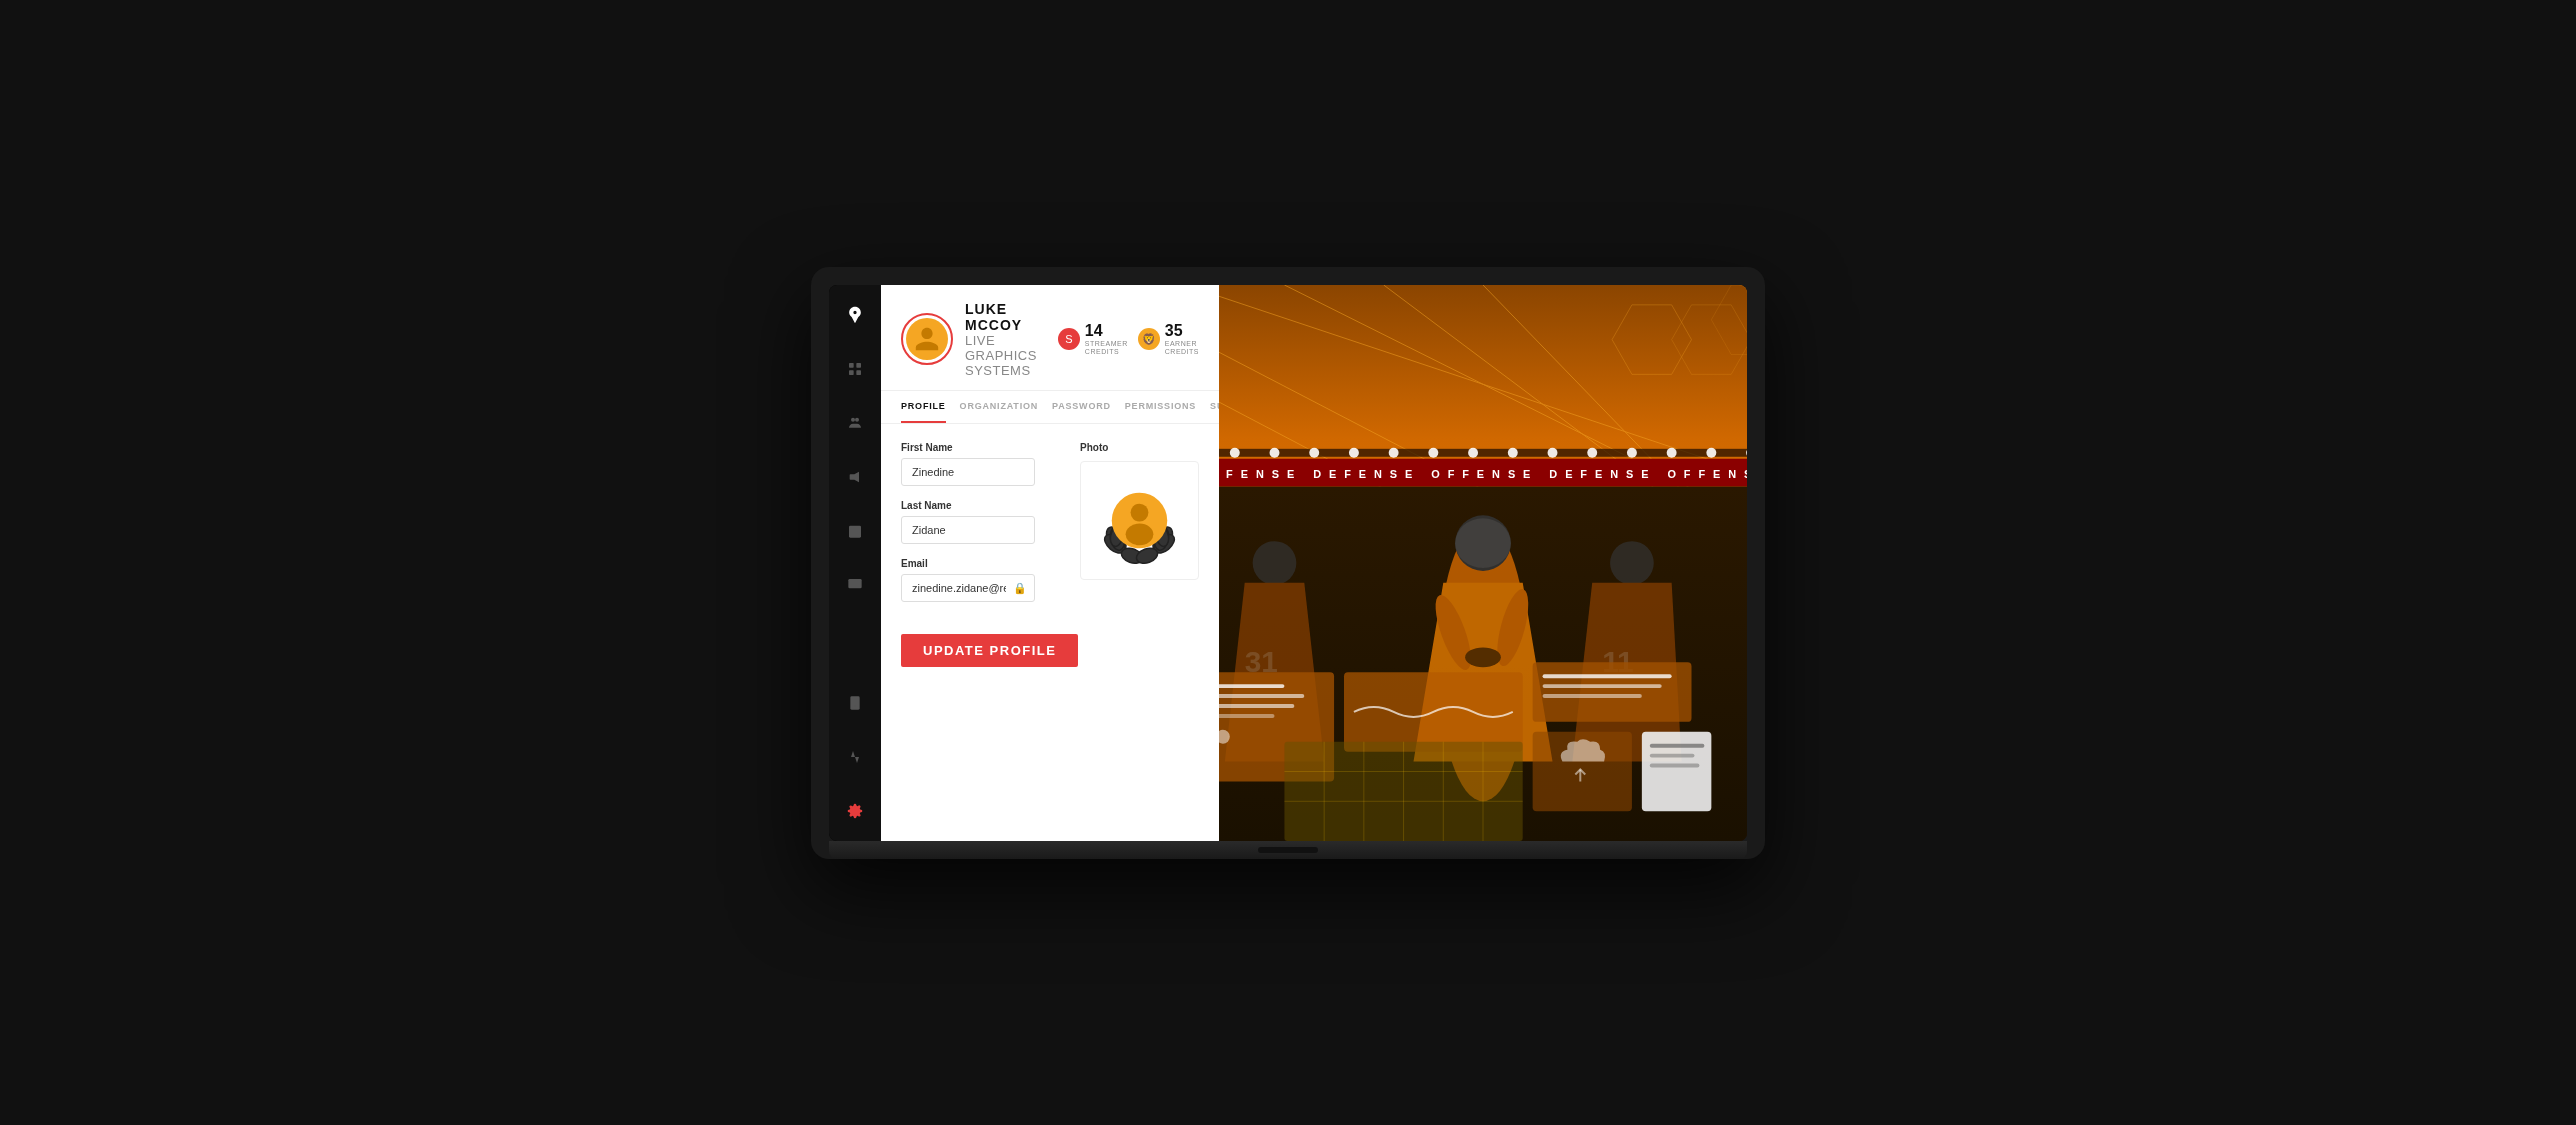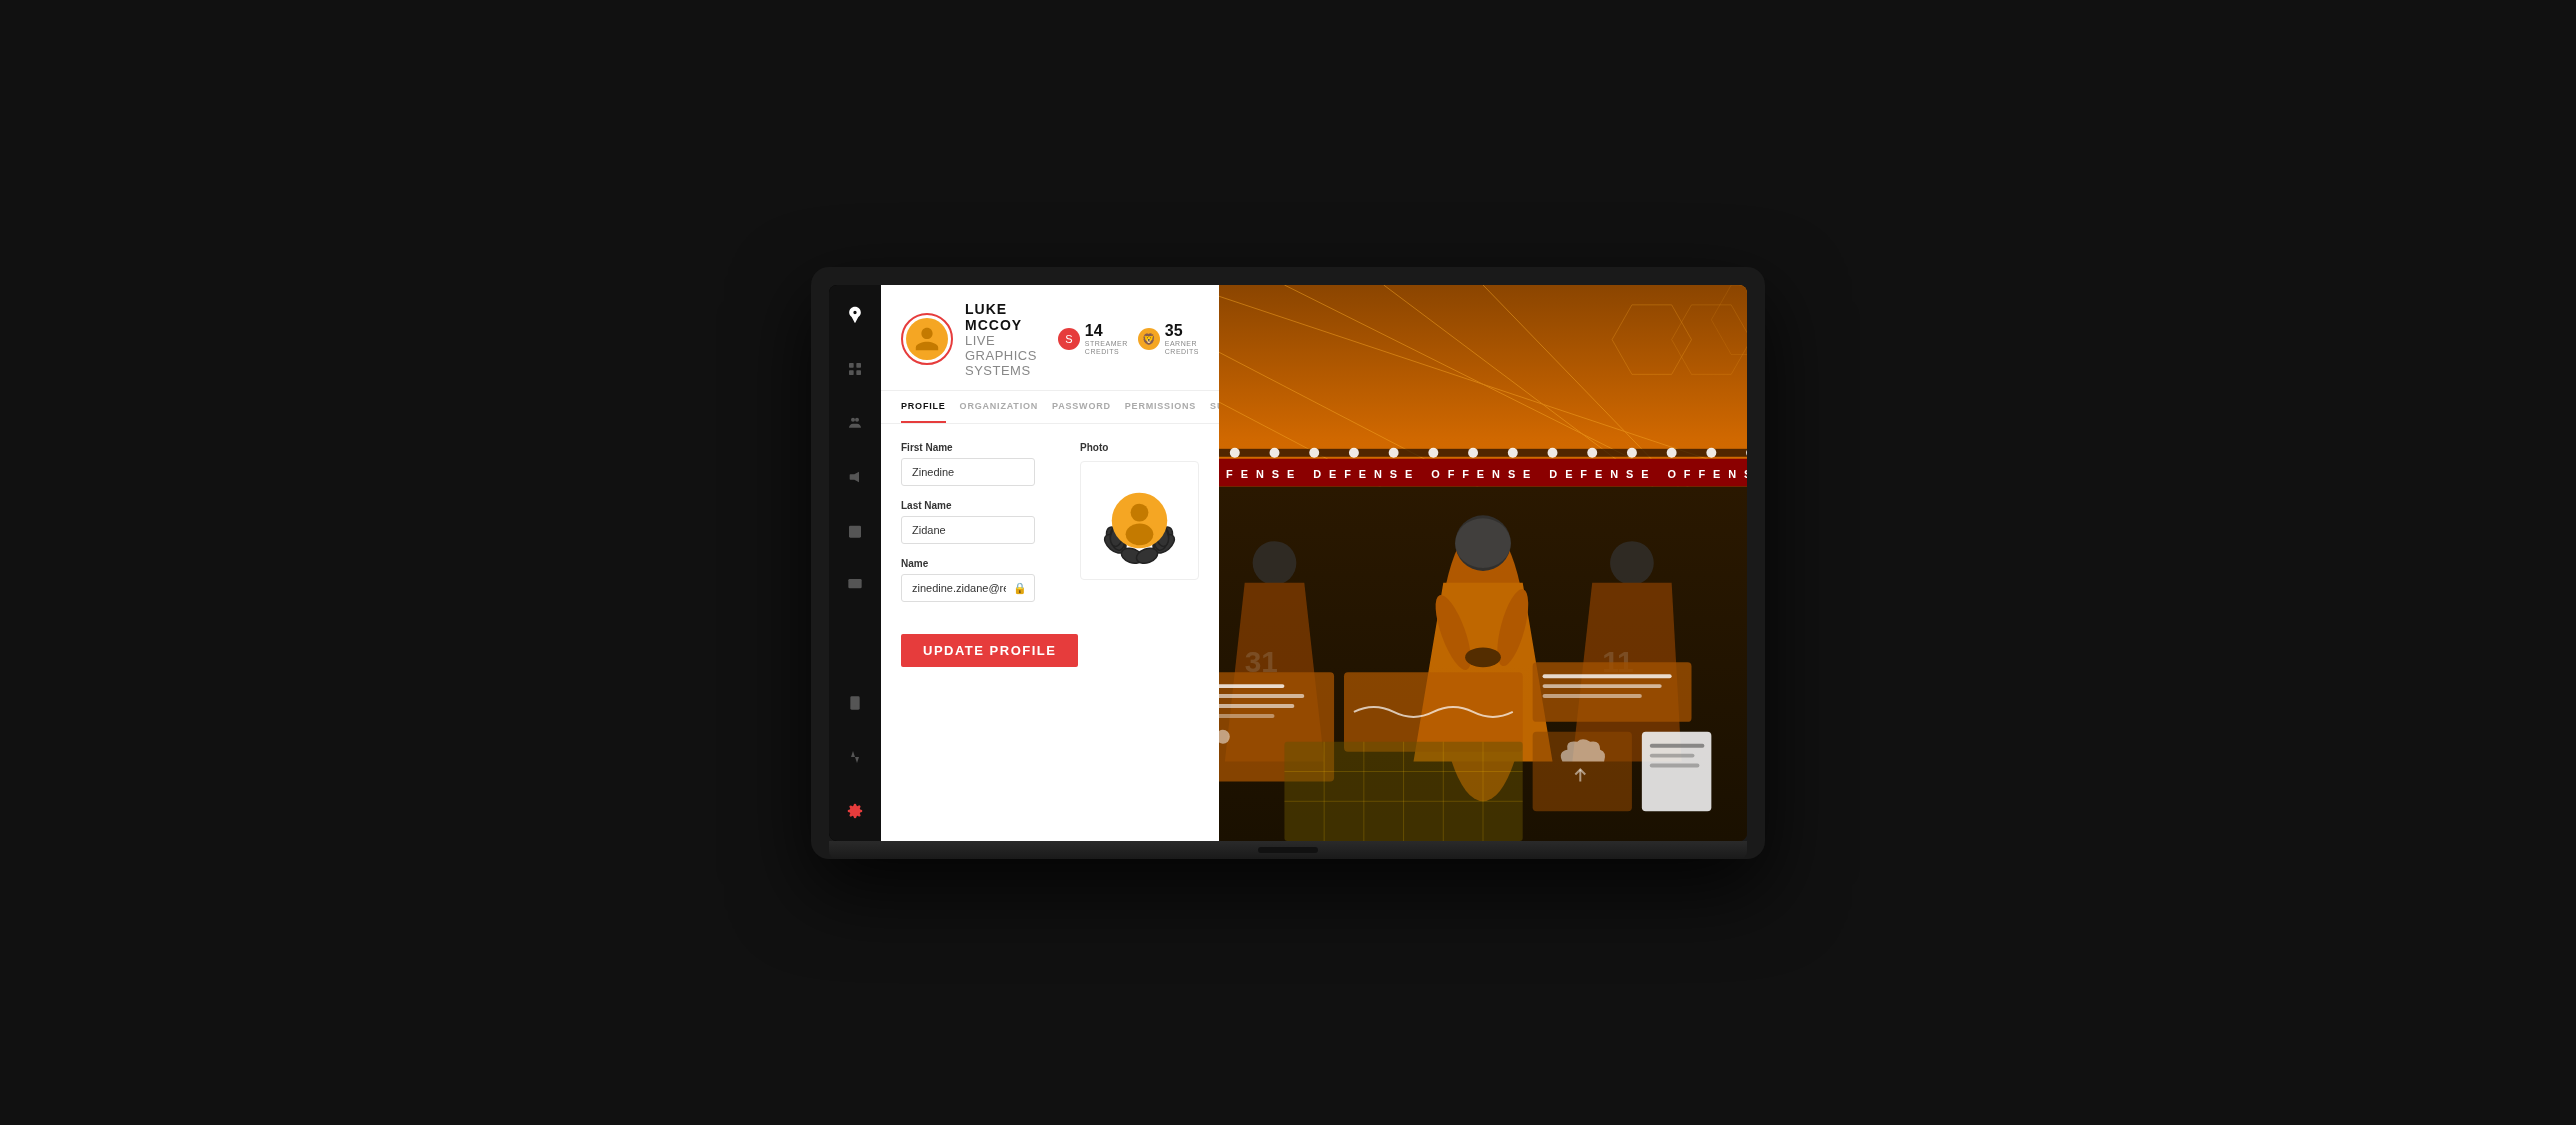--- a/index.html
+++ b/index.html
@@ -413,21 +413,21 @@
             <div style="flex:1;">
               <div class="form-group">
                 <label class="form-label">First Name</label>
                 <input class="form-input" type="text" value="Zinedine" style="">
               </div>
               <div class="form-group">
                 <label class="form-label">Last Name</label>
                 <input class="form-input" type="text" value="Zidane" style="">
               </div>
               <div class="form-group">
-                <label class="form-label">Name</label>
+                <label class="form-label">Email</label>
                 <div class="email-wrapper">
                   <input class="form-input" type="email" value="zinedine.zidane@realmadrid.com" style="">
                   <span class="lock-icon">🔒</span>
                 </div>
               </div>
             </div>
             <div class="photo-section">
               <label class="photo-label">Photo</label>
               <div class="photo-box">
 

